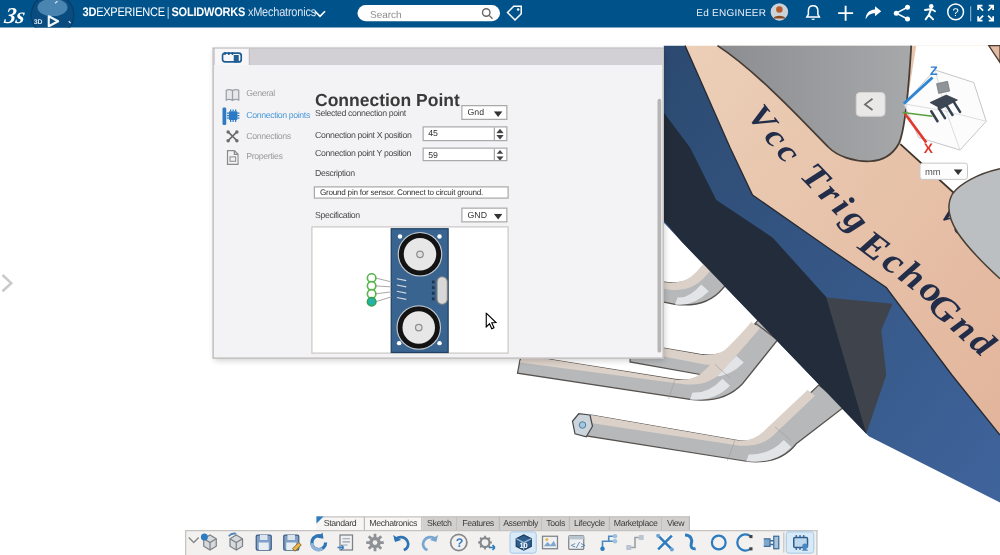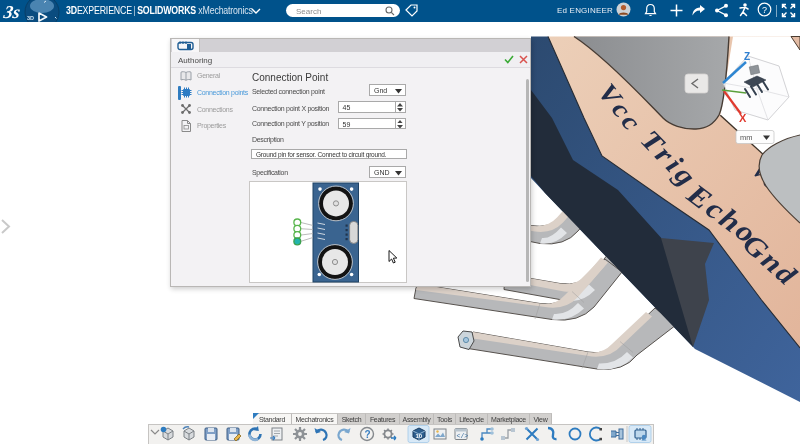--- a/index.html
+++ b/index.html
@@ -217,29 +217,20 @@
 
   <div id="dialog">
     <div id="dtabs"></div>
     <div id="dtab1">
       <svg class="abs" style="left:5px;top:2px" width="17" height="10" viewBox="0 0 17 10">
         <rect x="1" y="1.5" width="15" height="7" rx="2" fill="none" stroke="#1f5d94" stroke-width="1.4"></rect>
         <rect x="10" y="3" width="4" height="6" fill="#1f5d94"></rect>
         <path d="M3,0.5 V3 M6,0.5 V3 M9,0.5 V3" stroke="#1f5d94" stroke-width="1.2"></path>
       </svg>
     </div>
-    <div id="dtitle">
-        <span class="t">Authoring</span>
-      <svg class="abs" style="right:16px;top:3px" width="10" height="9">
-          <path d="M1,4.5 L3.8,7.5 L9,1" stroke="#3aaa35" stroke-width="1.6" fill="none"></path>
-        </svg>
-      <svg class="abs" style="right:2px;top:3px" width="9" height="9">
-          <path d="M1,1 L8,8 M8,1 L1,8" stroke="#d9534f" stroke-width="1.5" fill="none"></path>
-        </svg>
-    </div>
     <div id="dbody">
 
       <svg class="abs" style="left:9px;top:4px" width="12" height="11" viewBox="0 0 12 11">
           <path d="M6,1.5 C4.5,0.5 2,0.5 1,1.2 L1,9 C2,8.3 4.5,8.3 6,9.3 C7.5,8.3 10,8.3 11,9 L11,1.2 C10,0.5 7.5,0.5 6,1.5 Z M6,1.5 V9.3" fill="#e8e8ea" stroke="#9aa0a8" stroke-width="1"></path>
         </svg>
       <div class="navtxt" style="left:26px;top:4.5px">General</div>
       <div class="abs" style="left:7px;top:19px;width:2.5px;height:14px;background:#2f7cc0;border-radius:1px"></div>
       <svg class="abs" style="left:10px;top:20px" width="11" height="11" viewBox="0 0 11 11">
           <rect x="2" y="2" width="7" height="7" rx="1" fill="#2b7bc4"></rect>
           <path d="M3.5,0.5 V2 M5.5,0.5 V2 M7.5,0.5 V2 M3.5,9 V10.5 M5.5,9 V10.5 M7.5,9 V10.5 M0.5,3.5 H2 M0.5,5.5 H2 M0.5,7.5 H2 M9,3.5 H10.5 M9,5.5 H10.5 M9,7.5 H10.5" stroke="#2b7bc4" stroke-width="1"></path>
@@ -257,21 +248,21 @@
           </g>
         </svg>
       <div class="navtxt" style="left:26px;top:38.5px">Connections</div>
       <svg class="abs" style="left:10px;top:52.5px" width="10" height="12" viewBox="0 0 10 12">
           <path d="M1,0.5 L6.5,0.5 L9.5,3.5 L9.5,11.5 L1,11.5 Z" fill="#f2f2f4" stroke="#8a8a8a" stroke-width="1"></path>
           <path d="M6.5,0.5 L6.5,3.5 L9.5,3.5" fill="none" stroke="#8a8a8a" stroke-width="1"></path>
           <rect x="3" y="5.5" width="4.5" height="3.5" fill="none" stroke="#8a8a8a" stroke-width="0.8"></rect>
         </svg>
       <div class="navtxt" style="left:26px;top:55px">Properties</div>
 
-      <div class="lbl" style="left:81px;top:4.5px;font-weight:normal;color:#3a3a3a;font-size:10px;letter-spacing:0">Connection Point</div>
+      <div class="lbl" style="left:81px;top:4.5px;font-weight:bold;color:#3a3a3a;font-size:14px;letter-spacing:0">Connection Point</div>
 
       <div class="lbl" style="left:81px;top:20.6px">Selected connection point</div>
       <div class="inp" style="left:198px;top:17px;width:37px;height:11.5px">
           <span style="position:absolute;left:4px;top:2px">Gnd</span>
         <svg class="abs" style="right:3px;top:3.5px" width="7" height="5">
             <path d="M0,0 L7,0 L3.5,4.5 Z" fill="#333"></path>
           </svg>
         </div>
 
       <div class="lbl" style="left:81px;top:37.8px">Connection point X position</div>

